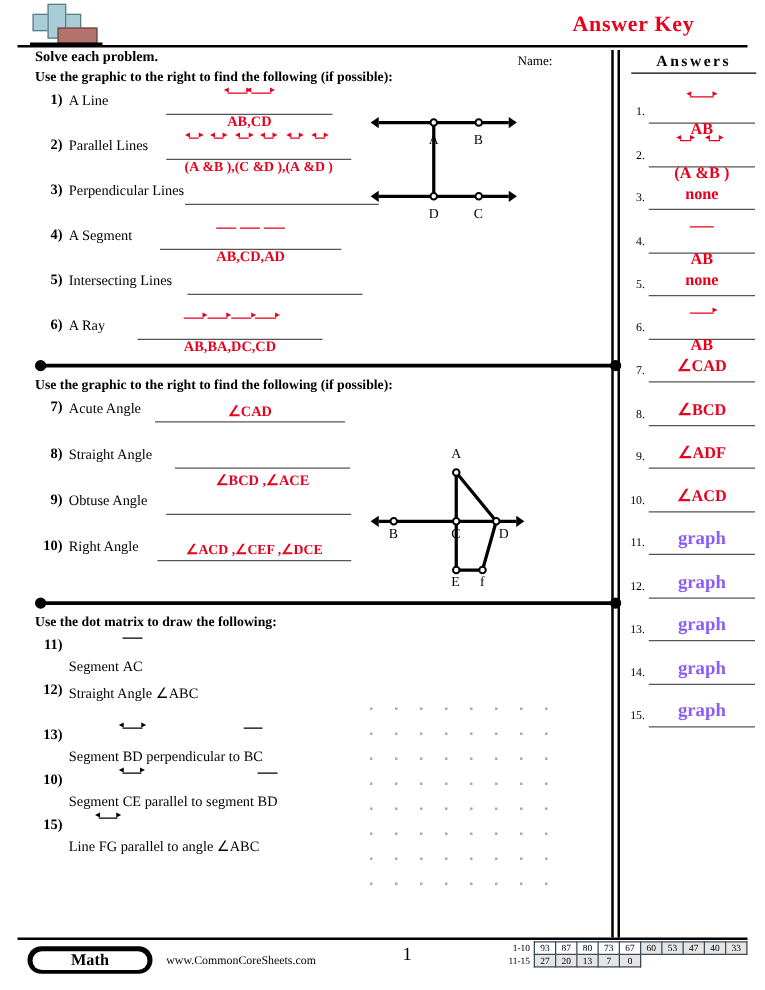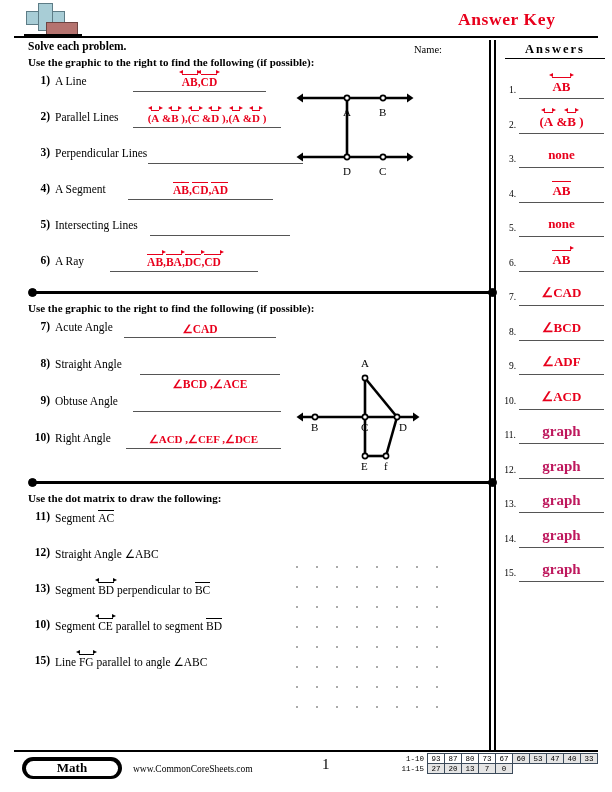--- a/index.html
+++ b/index.html
@@ -92,21 +92,21 @@
   .ansline {
     position: absolute; height: 1px; background: #555;
   }
   .ansval {
     position: absolute; color: #e8001c; font-weight: bold;
     font-size: 11.5px; white-space: nowrap; text-align: center;
   }
 
   
   .ov { position: relative; display: inline-block; padding-top: 1px; }
-  .ov > .lbl { display: inline-block; }
+  .ov > .lbl { display: inline-block; margin-top: 16px; }
   .ov .bar {
     position: absolute; left: 0; right: 0; top: -1px; height: 1.4px;
     background: currentColor;
   }
   .ov .ar-r, .ov .ar-l {
     position: absolute; top: -4.6px; width: 0; height: 0;
     border-top: 2.6px solid transparent;
     border-bottom: 2.6px solid transparent;
   }
   .ov .ar-r { right: -3.2px; border-left: 4.4px solid currentColor; }
@@ -140,21 +140,21 @@
   }
   .aline {
     position: absolute; left: 19px; top: 26px; width: 85px; height: 1.4px;
     background: #555;
   }
   .aval {
     position: absolute; left: 19px; top: 6px; width: 85px;
     text-align: center; font-size: 13px; font-weight: bold; color: #e8001c;
     white-space: nowrap;
   }
-  .aval.graph { color: #be185d; font-size: 15px; }
+  .aval.graph { color: #8b5cf6; font-size: 15px; }
 
   
   .footer-rule {
     position: absolute; left: 14px; top: 750px; width: 584px; height: 2px; background: #000;
   }
   .math-badge {
     position: absolute; left: 22px; top: 757px; width: 100px; height: 22px;
     background: #000; border-radius: 11px;
     display: flex; align-items: center; justify-content: center;
   }
@@ -169,21 +169,21 @@
   .pageno {
     position: absolute; left: 322px; top: 756px; font-size: 15px;
   }
   .scoretbl {
     position: absolute; left: 398px; top: 753px;
     font-size: 7.5px; border-collapse: collapse;
   }
   .scoretbl td {
     border: 1px solid #3b4a5a; width: 16px; height: 9px;
     text-align: center; vertical-align: middle; padding: 0;
-    font-family: Liberation Mono, monospace;
+    font-family: Liberation Serif, serif;
   }
   .scoretbl td.rowlab {
     border: none; width: 26px; text-align: right; padding-right: 3px;
     font-size: 7.5px;
   }
   .scoretbl td.blank { border: none; background: transparent; }
   .cell-white { background: #ffffff; }
   .cell-blue { background: #e5e5e5; }
 </style>
 </head>

